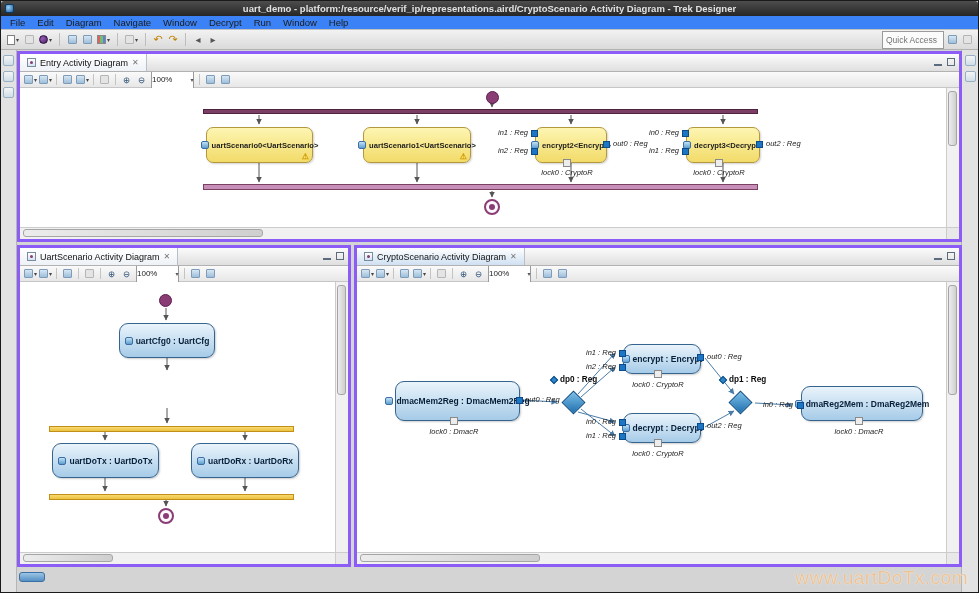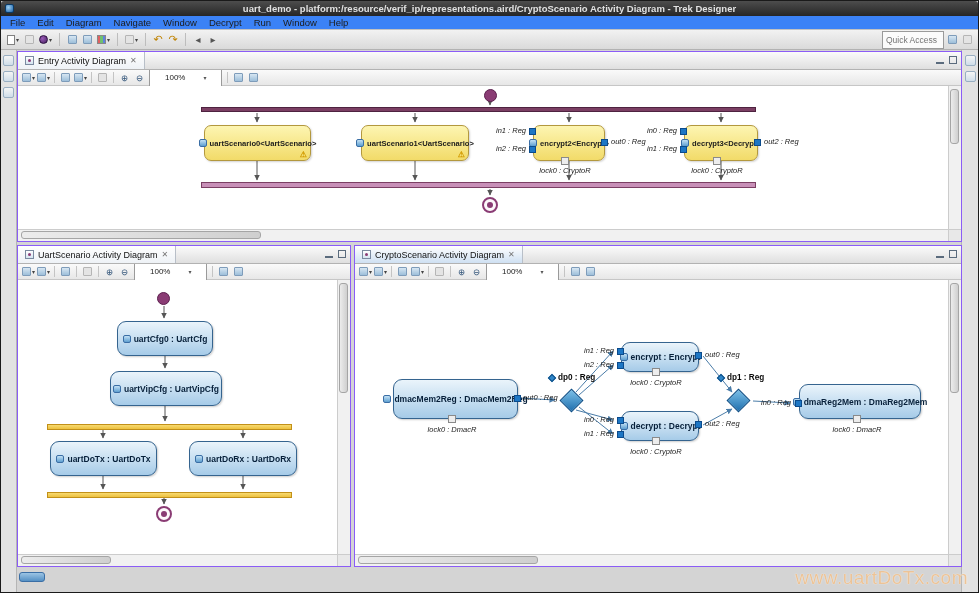--- a/index.html
+++ b/index.html
@@ -34,41 +34,41 @@
     color:#333; padding:8px 3px; font-family:"Liberation Sans", sans-serif; }
 
   
   .trim { position:absolute; top:49px; bottom:0; width:16px; background:#e2e2e2; }
   .trim.left { left:0; border-right:1px solid #b5b5b5; }
   .trim.right { right:0; width:17px; border-left:1px solid #b5b5b5; }
   .trim .ti { width:11px; height:11px; margin:5px auto 0; background:linear-gradient(#f5f5f5,#cfdde9);
     border:1px solid #98aec2; border-radius:2px; }
 
   
-  .pane { position:absolute; background:#1d4ed8; border:1px solid #8b5cf6; }
+  .pane { position:absolute; background:#1d4ed8; border:3px solid #8b5cf6; }
   .pane-tabs { position:relative; height:18px; background:linear-gradient(#fbfbfb,#dfdfdf);
     border-bottom:1px solid #b2b2b2; display:flex; align-items:stretch; }
   .tab { display:flex; align-items:center; gap:4px; padding:0 7px; font-size:9px; color:#111;
     background:linear-gradient(#ffffff,#eef2f6); border-right:1px solid #b8bfc8; white-space:nowrap; }
   .tab.focused { background:linear-gradient(#ffffff,#cfe0f2); }
   .tab-icon { width:9px; height:9px; border:1px solid #7a8aa0; background:linear-gradient(#ffffff,#d5e4f0); position:relative; flex:none; }
   .tab-icon::after { content:""; position:absolute; left:2px; top:2px; width:3px; height:3px; border-radius:50%; background:#8a3c74; }
   .tab-close { font-size:8px; color:#777; line-height:1; }
   .hdr-btns { position:absolute; right:4px; top:4px; display:flex; gap:5px; }
   .hbtn { width:8px; height:8px; }
   .hbtn.min { border-bottom:2px solid #5a6b7d; }
   .hbtn.max { border:1.5px solid #5a6b7d; }
 
   .dtoolbar { height:16px; background:linear-gradient(#fafafa,#e7e7e7); border-bottom:1px solid #c6c6c6;
     display:flex; align-items:center; padding:0 3px; }
   .dti { width:15px; height:13px; display:inline-flex; align-items:center; justify-content:center; font-size:8.5px; color:#33557a; }
   .dti .blk { width:9px; height:9px; }
   .dsep { width:1px; height:11px; background:#c4c4c4; margin:0 3px; }
   .zoombox { display:inline-flex; align-items:center; height:24px; border:1px solid #9a9a9a; background:#fff;
-    font-size:8px; color:#222; padding:0 15px; gap:18px; margin:0 2px; }
+    font-size:8px; color:#222; padding:0 0; gap:18px; margin:0 2px; }
   .zoombox .zc { font-size:6px; color:#555; }
 
   .canvas { position:absolute; left:0; right:0; bottom:0; top:34px; background:#fff; overflow:hidden; }
   .edges { position:absolute; left:0; top:0; }
 
   
   .vscroll { position:absolute; top:0; right:0; bottom:12px; width:13px; background:#f1f1f1; border-left:1px solid #cccccc; }
   .hscroll { position:absolute; left:0; right:13px; bottom:0; height:12px; background:#f1f1f1; border-top:1px solid #cccccc; }
   .sb-thumb { position:absolute; background:linear-gradient(90deg,#ececec,#cfcfcf); border:1px solid #a5a5a5; border-radius:3px; }
   .vscroll .sb-thumb { left:1px; width:9px; }
@@ -364,24 +364,20 @@
           <line x1="225" y1="196" x2="225" y2="209" marker-end="url(#ua)"></line>
           <line x1="146" y1="218" x2="146" y2="224" marker-end="url(#ua)"></line>
         </g>
       </svg>
 
       <div class="initial" style="left:139px; top:12px;"></div>
       <div class="bnode" style="left:99px; top:41px; width:96px; height:35px;">
         <span class="node-icon"></span>
         <span>uartCfg0 : UartCfg</span>
       </div>
-      <div class="bnode" style="left:92px; top:91px; width:112px; height:35px;">
-        <span class="node-icon"></span>
-        <span>uartVipCfg : UartVipCfg</span>
-      </div>
       <div class="bar goldb" style="left:29px; top:144px; width:245px; height:6px;"></div>
       <div class="bnode" style="left:32px; top:161px; width:107px; height:35px;">
         <span class="node-icon"></span>
         <span>uartDoTx : UartDoTx</span>
       </div>
       <div class="bnode" style="left:171px; top:161px; width:108px; height:35px;">
         <span class="node-icon"></span>
         <span>uartDoRx : UartDoRx</span>
       </div>
       <div class="bar goldb" style="left:29px; top:212px; width:245px; height:6px;"></div>

